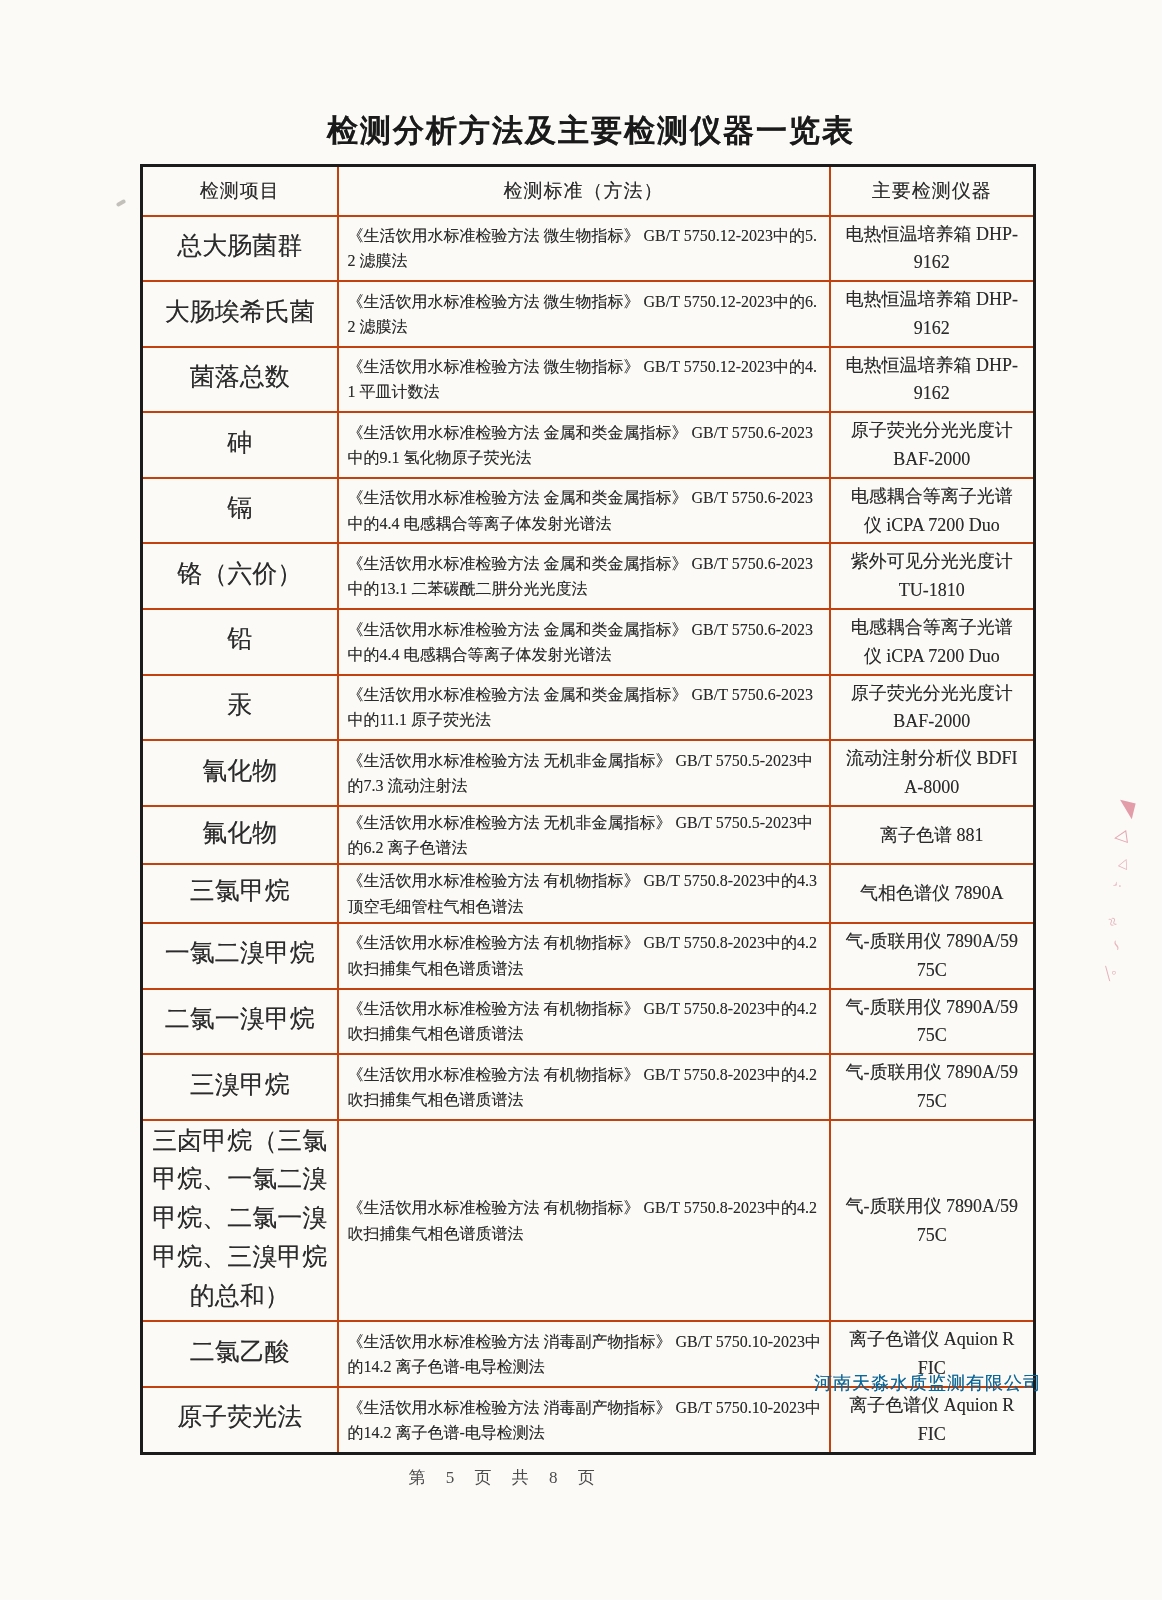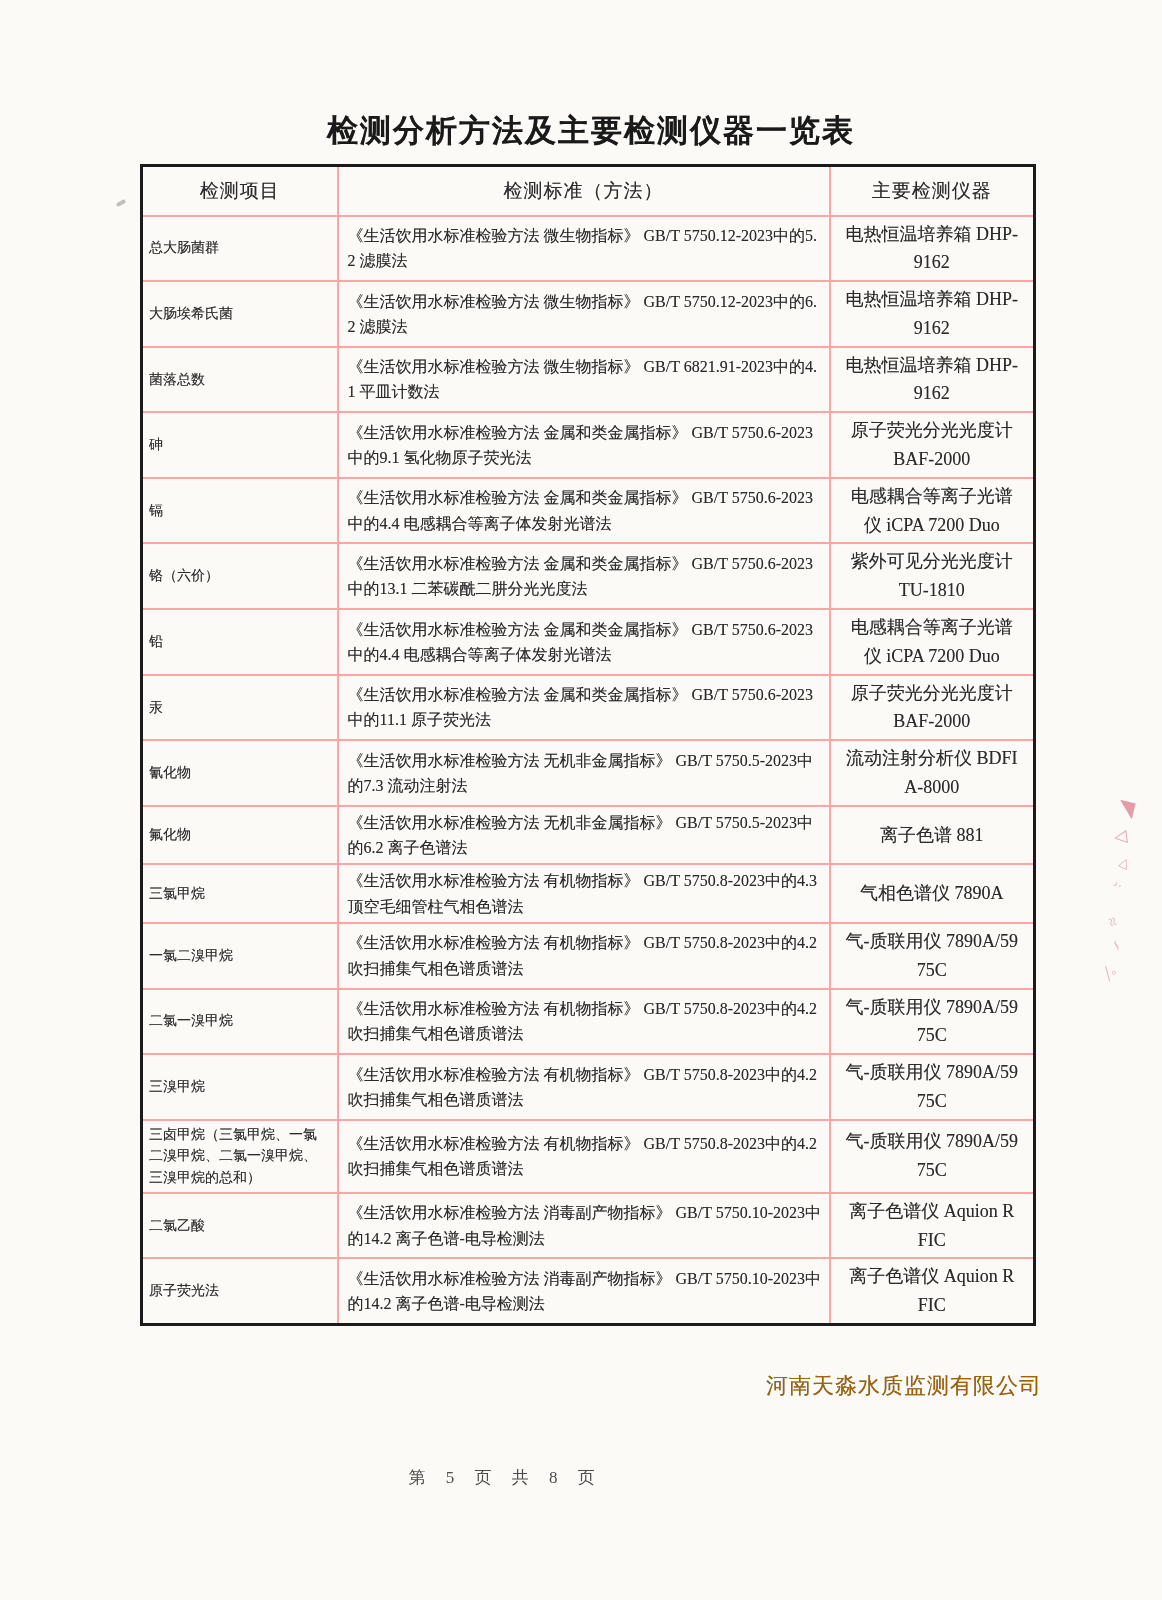--- a/index.html
+++ b/index.html
@@ -37,61 +37,63 @@
     border-collapse: collapse;
     table-layout: fixed;
     border: 3px solid #1b1b1b;
   }
   table.methods col.c-item { width: 196px; }
   table.methods col.c-standard { width: 492px; }
   table.methods col.c-instrument { width: 205px; }
 
   table.methods th,
   table.methods td {
-    border: 2px solid #fca5a5;
+    border: 2px solid #c2410c;
     vertical-align: middle;
     word-break: break-all;
     color: #2b2b2b;
     text-shadow: 0 0 0.4px rgba(40,40,40,.45);
   }
   table.methods thead tr { height: 50px; }
   table.methods tbody tr { height: 57px; }
 
   table.methods th {
     font-weight: 400;
     font-size: 19px;
     text-align: center;
     letter-spacing: 1px;
   }
 
   td.item {
-    font-size: 14px;
+    text-align: center;
+    font-size: 25px;
     line-height: 1.55;
     padding: 3px 6px;
+    font-family: Liberation Mono, monospace;
   }
   td.standard {
     text-align: left;
     font-size: 16px;
     line-height: 1.58;
     padding: 3px 6px 3px 9px;
   }
   td.instrument {
     text-align: center;
     font-size: 18px;
     line-height: 1.6;
     padding: 3px 14px;
   }
 
   .company {
     position: absolute;
     top: 1371px;
     right: 120px;
-    font-size: 22px;
+    font-size: 18px;
     letter-spacing: 1px;
-    color: #a16207;
+    color: #0369a1;
     text-shadow: 0 0 0.5px rgba(50,50,50,.5);
   }
 
   .page-num {
     position: absolute;
     top: 1466px;
     left: 0;
     width: 1006px;
     text-align: center;
     font-size: 17px;
@@ -165,21 +167,21 @@
           <td class="standard">《生活饮用水标准检验方法 微生物指标》  GB/T 5750.12-2023中的5.2 滤膜法</td>
           <td class="instrument">电热恒温培养箱 DHP-9162</td>
         </tr>
         <tr>
           <td class="item">大肠埃希氏菌</td>
           <td class="standard">《生活饮用水标准检验方法 微生物指标》  GB/T 5750.12-2023中的6.2 滤膜法</td>
           <td class="instrument">电热恒温培养箱 DHP-9162</td>
         </tr>
         <tr>
           <td class="item">菌落总数</td>
-          <td class="standard">《生活饮用水标准检验方法 微生物指标》  GB/T 6821.91-2023中的4.1 平皿计数法</td>
+          <td class="standard">《生活饮用水标准检验方法 微生物指标》  GB/T 5750.12-2023中的4.1 平皿计数法</td>
           <td class="instrument">电热恒温培养箱 DHP-9162</td>
         </tr>
         <tr>
           <td class="item">砷</td>
           <td class="standard">《生活饮用水标准检验方法 金属和类金属指标》  GB/T 5750.6-2023中的9.1 氢化物原子荧光法</td>
           <td class="instrument">原子荧光分光光度计 BAF-2000</td>
         </tr>
         <tr>
           <td class="item">镉</td>
           <td class="standard">《生活饮用水标准检验方法 金属和类金属指标》  GB/T 5750.6-2023中的4.4 电感耦合等离子体发射光谱法</td>

